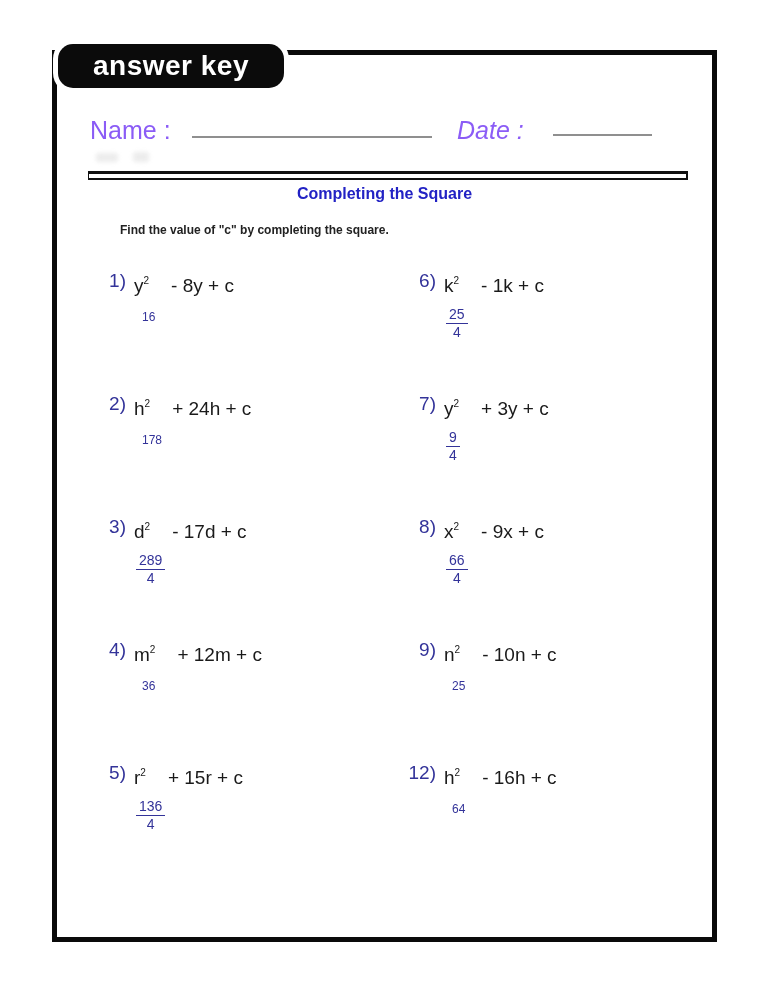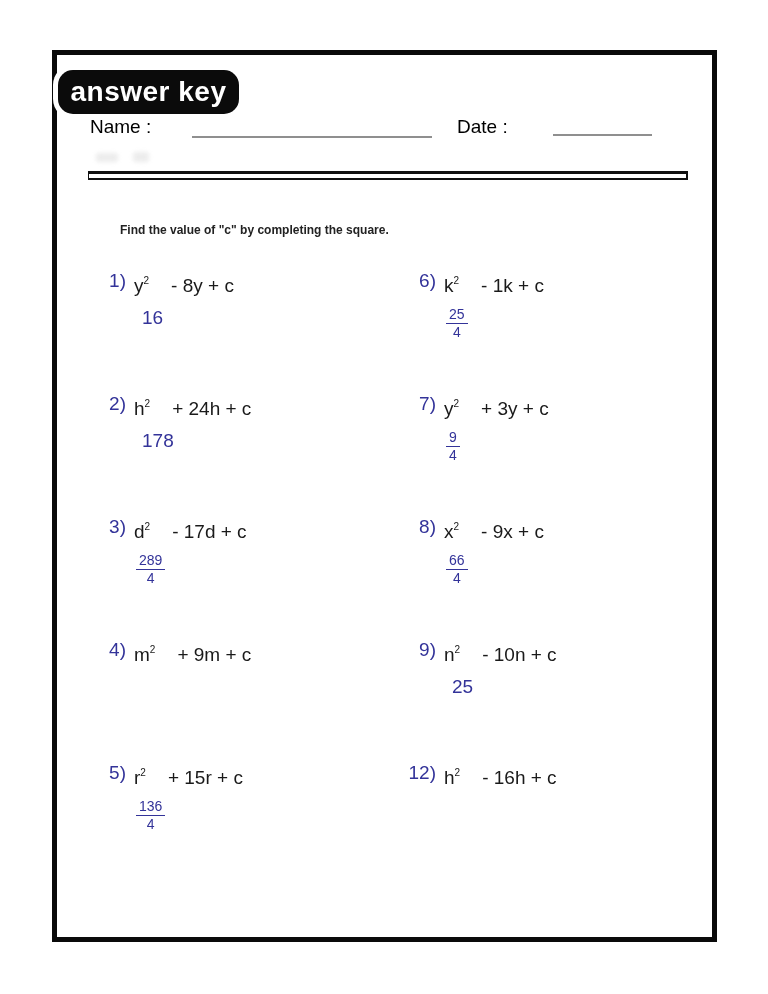--- a/index.html
+++ b/index.html
@@ -9,27 +9,27 @@
     --badge-bg:#0b0b0b;
     --badge-fg:#ffffff;
     --rule-gray:#8f8f8f;
   }
   *{margin:0;padding:0;box-sizing:border-box;}
   body{background:#ffffff;font-family:"Liberation Sans","DejaVu Sans",sans-serif;}
   .sheet{position:relative;width:768px;height:994px;background:#ffffff;overflow:hidden;}
 
   .frame{position:absolute;left:52px;top:50px;width:665px;height:892px;border:5px solid #0a0a0a;background:#ffffff;}
 
-  .badge{position:absolute;left:58px;top:70px;width:181px;height:44px;background:var(--badge-bg);
+  .badge{position:absolute;left:58px;top:44px;width:226px;height:44px;background:var(--badge-bg);
          border-radius:15px;box-shadow:0 0 0 5px #ffffff;display:flex;align-items:center;justify-content:center;}
   .badge span{color:var(--badge-fg);font-size:28px;font-weight:bold;letter-spacing:.5px;}
 
-  .field-label{position:absolute;font-size:19px;color:#000000;}
+  .field-label{position:absolute;font-size:25px;color:#8b5cf6;}
   .name-label{left:90px;top:116px;}
-  .date-label{left:457px;top:116px;}
+  .date-label{left:457px;top:116px;font-style:italic;}
   .write-line{position:absolute;height:2px;background:var(--rule-gray);}
   .name-line{left:192px;top:136px;width:240px;}
   .date-line{left:553px;top:134px;width:99px;}
 
   .ghost{position:absolute;background:#c9c9c9;opacity:.35;filter:blur(2px);border-radius:3px;}
   .ghost-a{left:96px;top:153px;width:22px;height:9px;}
   .ghost-b{left:133px;top:152px;width:16px;height:10px;}
 
   .double-rule{position:absolute;left:88px;top:171px;width:600px;height:9px;
                border-style:solid;border-color:#111111;border-width:3px 2px 2px 1px;background:transparent;}
@@ -43,21 +43,21 @@
   .col-right{left:406px;}
   .problem{height:123px;}
   .prob-line{display:flex;align-items:flex-start;font-size:19px;line-height:22px;}
   .pnum{display:inline-block;min-width:30px;text-align:right;color:var(--accent);margin-right:8px;flex:none;}
   .expr{color:var(--ink);white-space:nowrap;}
   .expr .var{font-size:19px;}
   .expr .sq{font-size:10px;vertical-align:8px;}
   .expr .rest{margin-left:22px;}
 
   .answer-area{margin-top:10px;margin-left:46px;min-height:40px;}
-  .ans-plain{display:inline-block;font-size:19px;color:var(--accent);}
+  .ans-plain{display:inline-block;font-size:12px;color:var(--accent);}
   .ans-frac{display:none;margin-left:-6px;text-align:center;font-size:14px;line-height:15px;color:var(--accent);vertical-align:top;}
   .ans-frac .frac-num{display:block;border-bottom:1.6px solid var(--accent);padding:0 3px 1px;}
   .ans-frac .frac-den{display:block;padding-top:1px;}
   .answer-area.is-frac .ans-frac{display:inline-block;}
 </style>
 </head>
 <body>
 
 <div class="sheet">
 
@@ -71,20 +71,21 @@
   <div class="write-line name-line"></div>
 
   <div class="field-label date-label">Date :</div>
   <div class="write-line date-line"></div>
 
   <div class="ghost ghost-a"></div>
   <div class="ghost ghost-b"></div>
 
   <div class="double-rule"></div>
 
+  <div class="title">Completing the Square</div>
   <div class="instruction">Find the value of "c" by completing the square.</div>
 
   <div class="col col-left" id="col-left">
       <div class="problem">
     <div class="prob-line">
       <span class="pnum">1)</span>
       <span class="expr"><span class="var">y</span><sup class="sq">2</sup><span class="rest">- 8y + c</span></span>
     </div>
     <div class="answer-area">
       <span class="ans-plain">16</span>
@@ -110,21 +111,25 @@
       
       <span class="ans-frac">
         <span class="frac-num">289</span>
         <span class="frac-den">4</span>
       </span>
     </div>
   </div>
       <div class="problem">
     <div class="prob-line">
       <span class="pnum">4)</span>
-      <span class="expr"><span class="var">m</span><sup class="sq">2</sup><span class="rest">+ 9m + c</span></span>
+      <span class="expr"><span class="var">m</span><sup class="sq">2</sup><span class="rest">+ 12m + c</span></span>
+    </div>
+    <div class="answer-area">
+      <span class="ans-plain">36</span>
+      
     </div>
   </div>
       <div class="problem">
     <div class="prob-line">
       <span class="pnum">5)</span>
       <span class="expr"><span class="var">r</span><sup class="sq">2</sup><span class="rest">+ 15r + c</span></span>
     </div>
     <div class="answer-area is-frac">
       
       <span class="ans-frac">
@@ -182,16 +187,20 @@
     <div class="answer-area">
       <span class="ans-plain">25</span>
       
     </div>
   </div>
       <div class="problem">
     <div class="prob-line">
       <span class="pnum">12)</span>
       <span class="expr"><span class="var">h</span><sup class="sq">2</sup><span class="rest">- 16h + c</span></span>
     </div>
+    <div class="answer-area">
+      <span class="ans-plain">64</span>
+      
+    </div>
   </div>
     </div>
 
 </div>
 
 </body></html>

